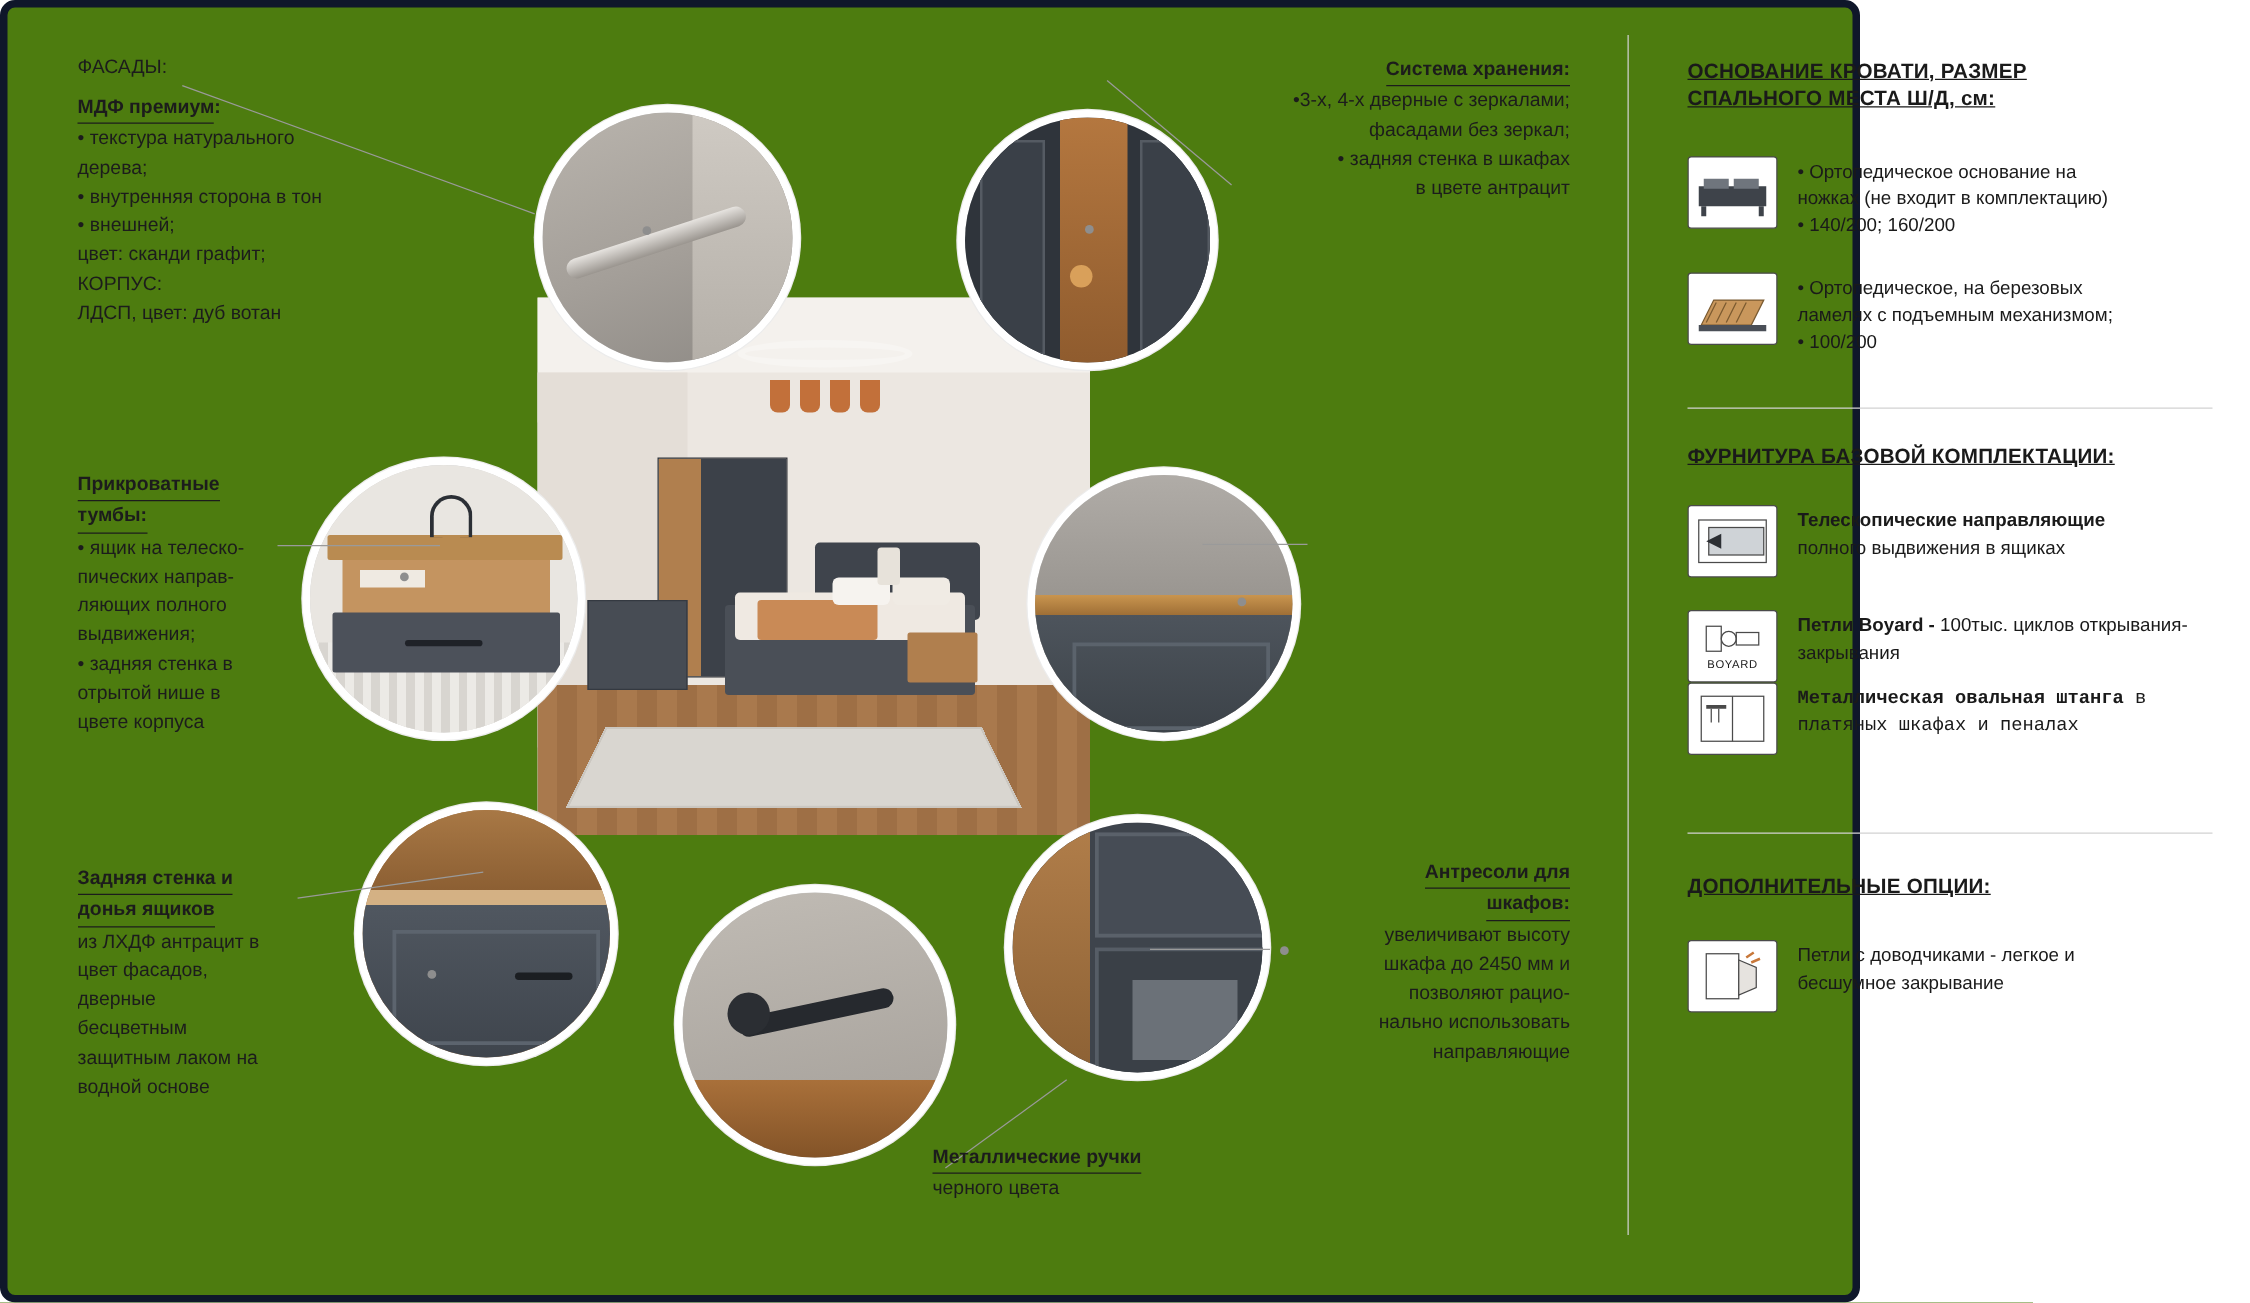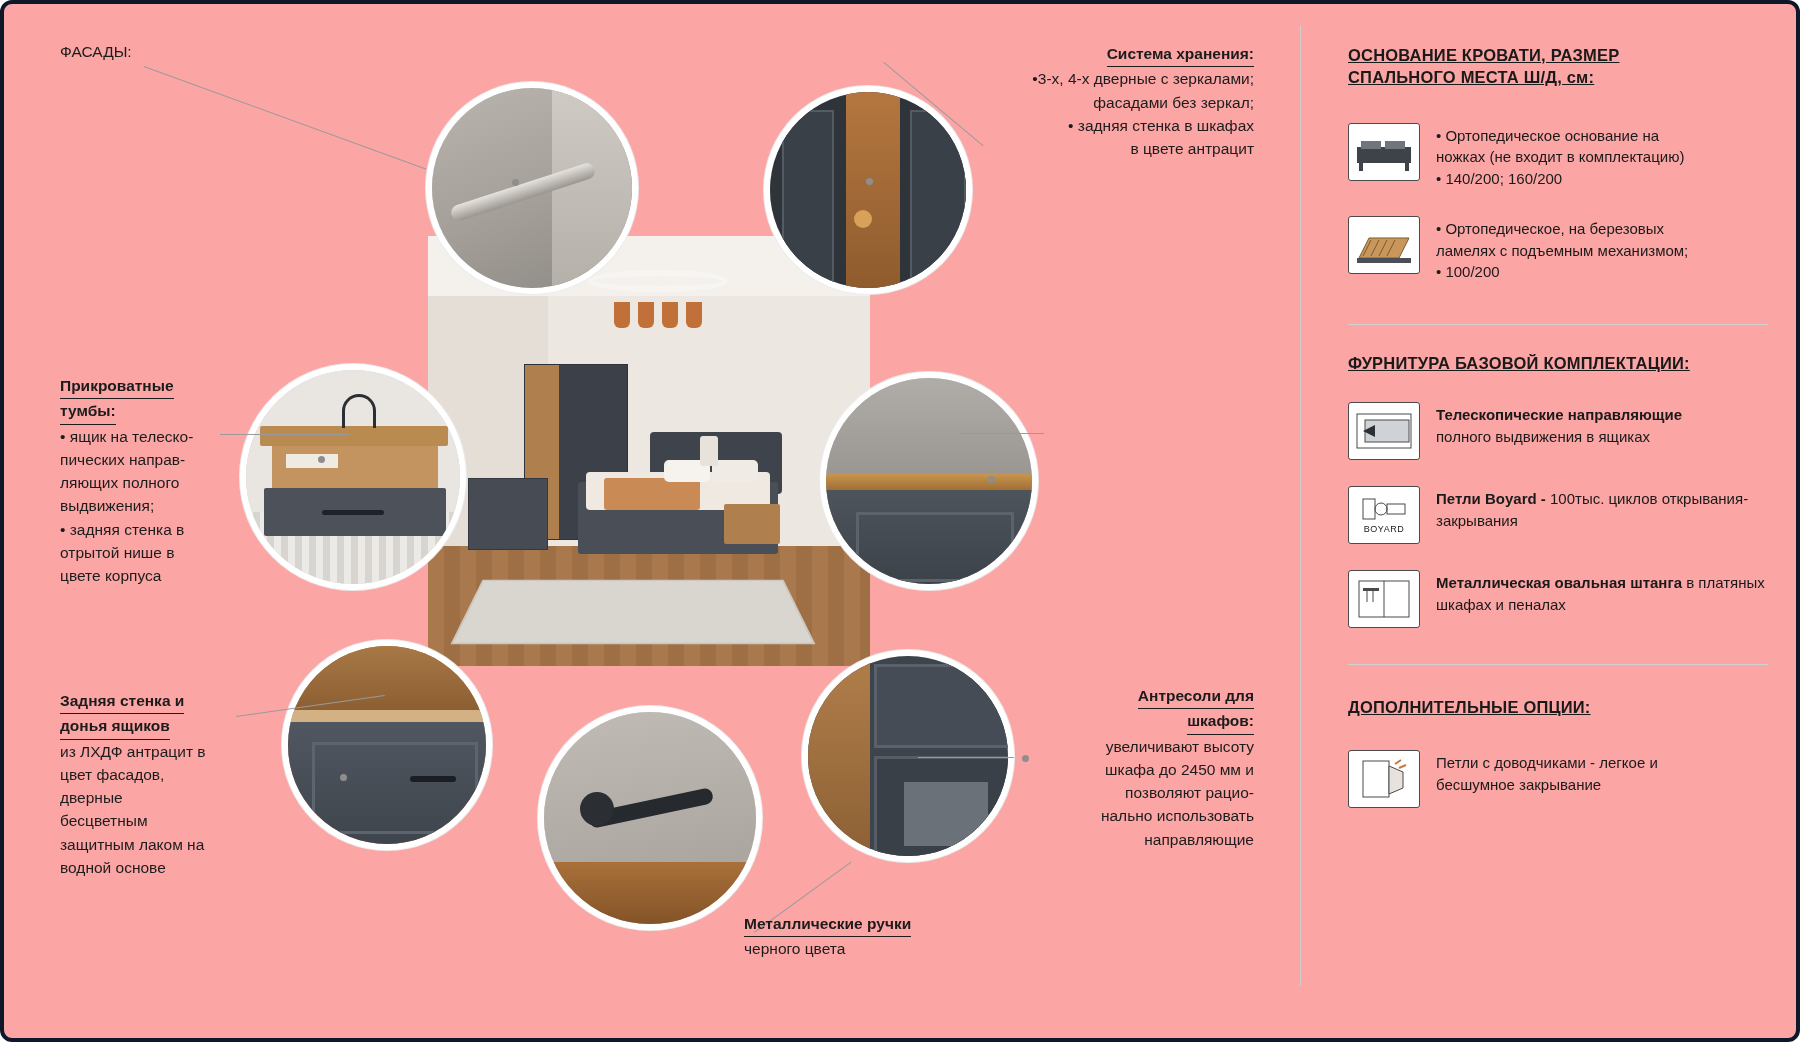--- a/index.html
+++ b/index.html
@@ -6,24 +6,24 @@
   html, body { margin:0; padding:0; }
   body {
     width:1800px; height:1042px;
     background:#ffffff;
     font-family:"Liberation Sans", sans-serif;
     color:#1a1a1a;
     overflow:hidden;
   }
   .page {
     position:relative;
-    width:1800px; height:1042px;
-    border:4px solid #0f172a;
+    width:1488px; height:1042px;
+    border:6px solid #0f172a;
     border-radius:12px;
-    background:#fca5a5;
+    background:#4d7c0f;
   }
   
   .left-pane { position:absolute; left:0; top:0; width:1296px; height:1040px; }
   .right-pane { position:absolute; left:1296px; top:0; width:504px; height:1040px; }
   .divider { position:absolute; left:1296px; top:22px; width:1px; height:960px; background:#cfcfcf; }
 
   
   .room {
     position:absolute; left:424px; top:232px; width:442px; height:430px;
     background:
@@ -191,20 +191,30 @@
     <div class="line" style="left:1040px; top:430px; width:84px; transform:rotate(180deg);"></div>
     <div class="dot" style="left:984px; top:472px;"></div>
 
     <div class="line" style="left:1010px; top:754px; width:96px; transform:rotate(180deg);"></div>
     <div class="dot" style="left:1018px; top:751px;"></div>
 
     <div class="txt" style="left:56px; top:36px; width:300px;">
       <span>ФАСАДЫ:</span>
     </div>
 
+    <div class="txt" style="left:56px; top:68px; width:310px;">
+      <div><span class="ul">МДФ премиум</span><b>:</b></div>
+      <div>• текстура натурального</div>
+      <div>дерева;</div>
+      <div>• внутренняя сторона в тон</div>
+      <div>• внешней;</div>
+      <div>цвет: сканди графит;</div>
+      <div>КОРПУС:</div>
+      <div>ЛДСП, цвет: дуб вотан</div>
+    </div>
 
     <div class="txt" style="left:56px; top:370px; width:240px;">
       <div><span class="ul">Прикроватные</span></div>
       <div><span class="ul">тумбы:</span></div>
       <div>• ящик на телеско-</div>
       <div>пических направ-</div>
       <div>ляющих полного</div>
       <div>выдвижения;</div>
       <div>• задняя стенка в</div>
       <div>отрытой нише в</div>
@@ -320,21 +330,21 @@
             <rect x="30" y="8" width="18" height="10" fill="none" stroke="#4a4a4a"></rect>
           </svg>
           <span style="font-size:9px; font-weight:normal; letter-spacing:.5px;">BOYARD</span>
         </div>
         <div class="r-txt">
           <b>Петли Boyard -</b>
           <span>100тыс. циклов открывания-закрывания</span>
         </div>
       </div>
 
-      <div class="r-row" style="margin-top:26px;">
+      <div class="r-row" style="font-family:Liberation Mono, monospace;">
         <div class="r-ico">
           <svg width="58" height="42" viewBox="0 0 58 42" aria-hidden="true">
             <rect x="4" y="3" width="50" height="36" fill="none" stroke="#4a4a4a"></rect>
             <line x1="29" y1="3" x2="29" y2="39" stroke="#4a4a4a"></line>
             <rect x="8" y="10" width="16" height="3" fill="#4a4a4a"></rect>
             <line x1="12" y1="13" x2="12" y2="24" stroke="#4a4a4a"></line>
             <line x1="18" y1="13" x2="18" y2="24" stroke="#4a4a4a"></line>
           </svg>
         </div>
         <div class="r-txt">

